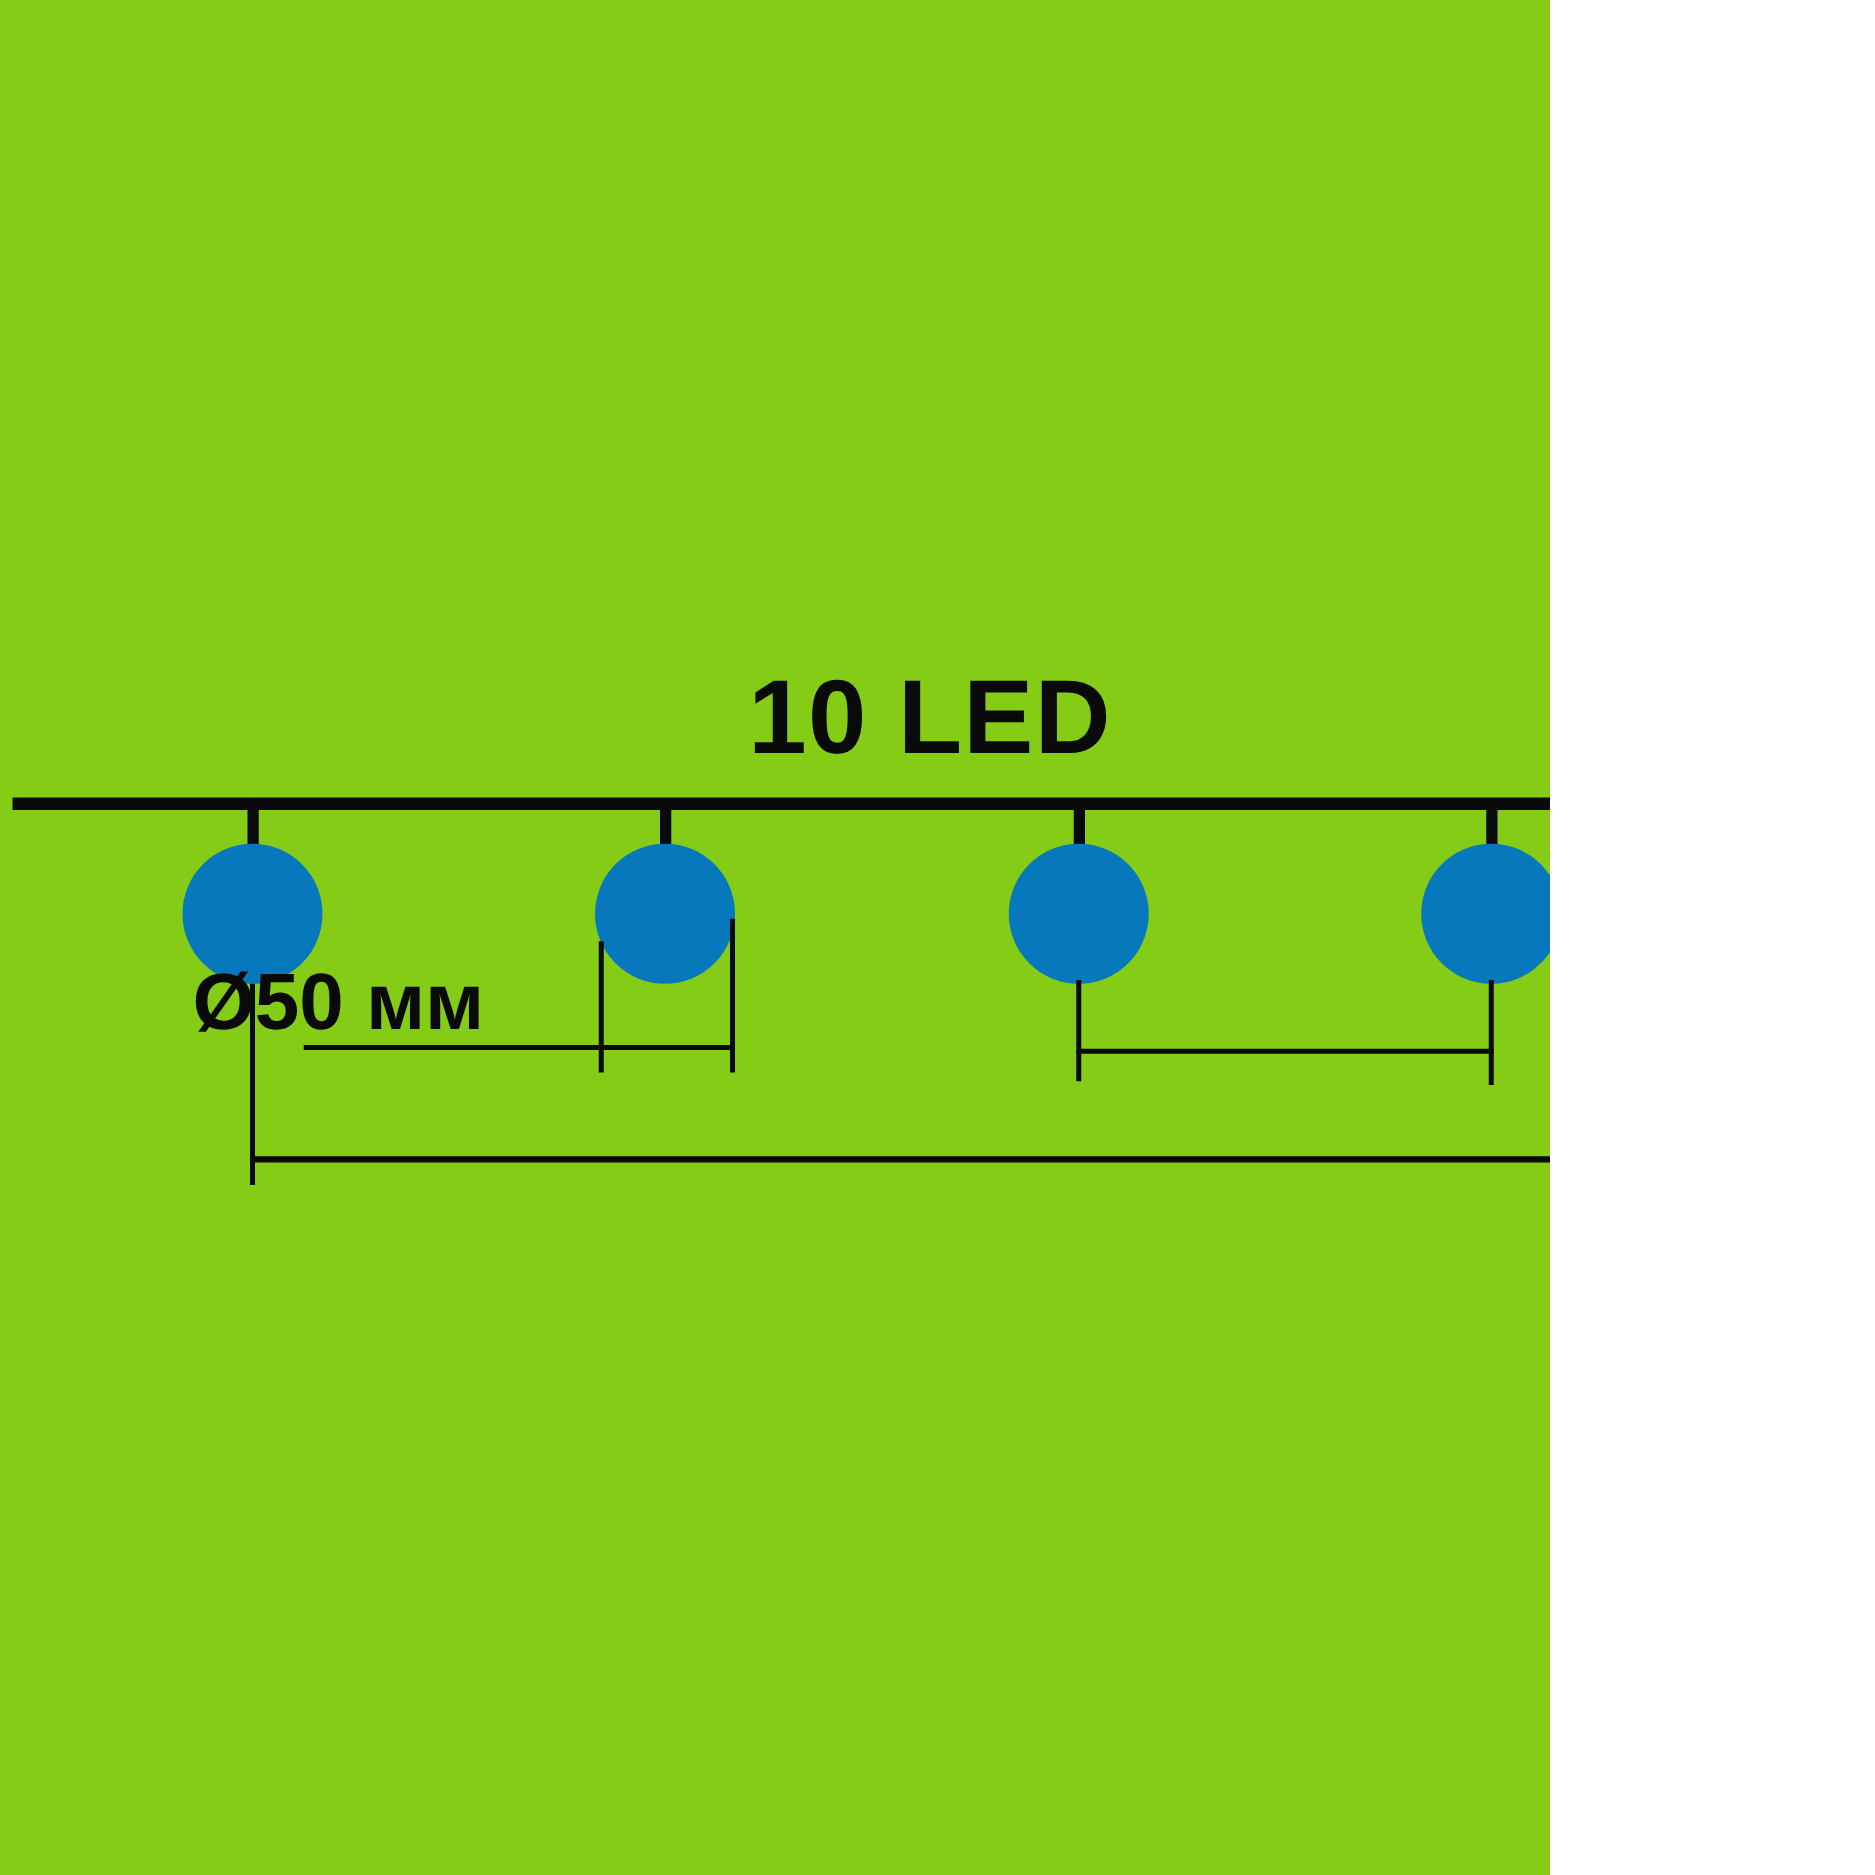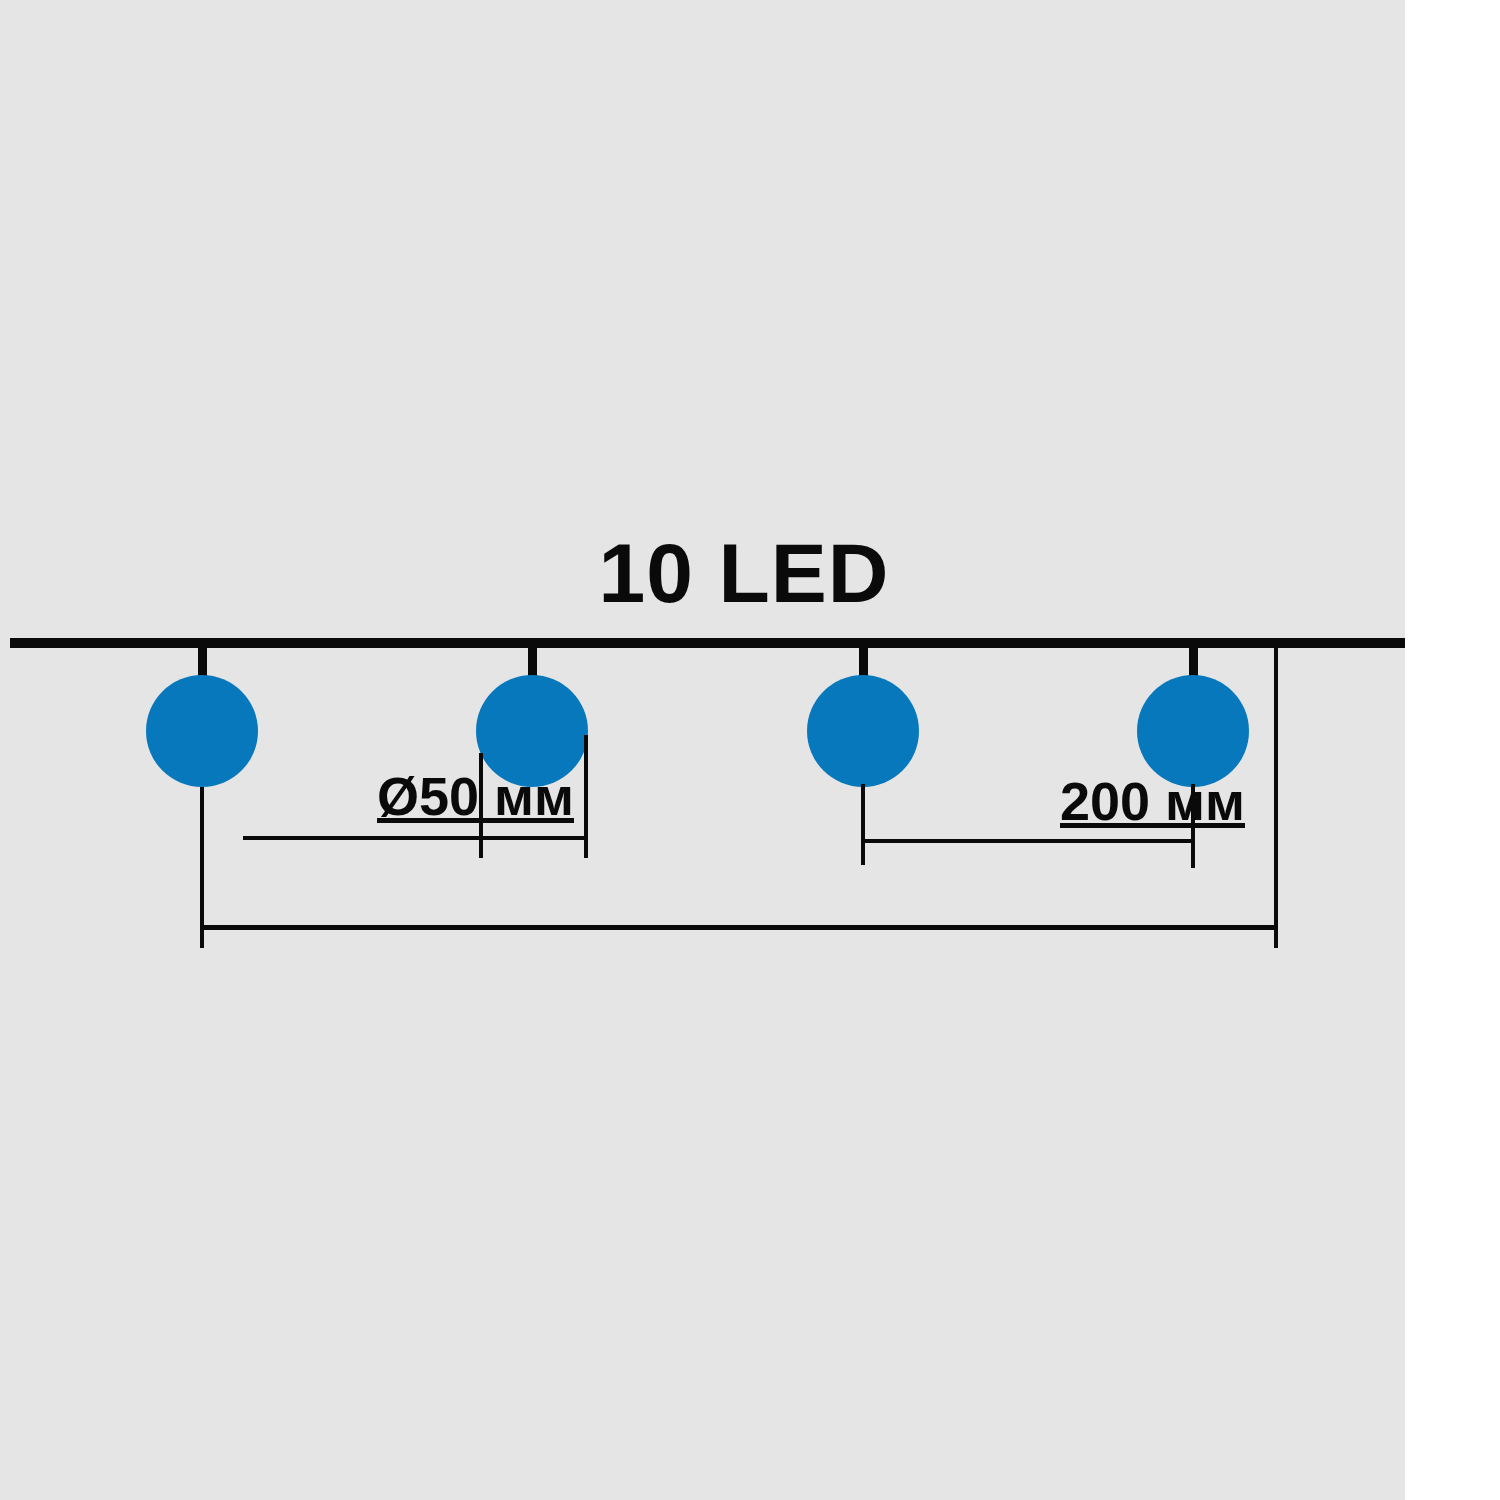--- a/index.html
+++ b/index.html
@@ -3,23 +3,23 @@
 <meta charset="utf-8">
 <style>
   html, body {
     margin: 0;
     padding: 0;
     background: #ffffff;
     font-family: "Liberation Sans", "DejaVu Sans", sans-serif;
   }
   .canvas {
     position: relative;
-    width: 1405px;
+    width: 1240px;
     height: 1500px;
-    background: #e5e5e5;
+    background: #84cc16;
     overflow: hidden;
   }
   .title {
     position: absolute;
     left: 444px;
     top: 531px;
     width: 600px;
     text-align: center;
     font-size: 84px;
     font-weight: 700;
@@ -56,27 +56,26 @@
     background: #0a0a0a;
   }
   .hline {
     position: absolute;
     height: 4px;
     background: #0a0a0a;
   }
   .dim-label {
     position: absolute;
     width: 420px;
-    text-align: right;
-    font-size: 54px;
+    text-align: left;
+    font-size: 64px;
     font-weight: 700;
     color: #0a0a0a;
     line-height: 1;
     white-space: nowrap;
-    text-decoration: underline;
   }
 </style>
 </head>
 <body>
 
 <div class="canvas">
 
   <div class="title">10 LED</div>
 
   <div class="wire"></div>
@@ -96,15 +95,14 @@
   <div class="vline" style="left:584px;top:735px;height:123px;"></div>
   <div class="vline" style="left:861px;top:784px;height:81px;"></div>
   <div class="vline" style="left:1191px;top:784px;height:84px;"></div>
   <div class="vline" style="left:1274px;top:646px;height:302px;"></div>
 
   <div class="hline" style="left:243px;top:836px;width:345px;"></div>
   <div class="hline" style="left:861px;top:839px;width:334px;"></div>
   <div class="hline" style="left:200px;top:925px;width:1078px;height:5px;"></div>
 
   <div class="dim-label" style="left:154px;top:769px;">Ø50 мм</div>
-  <div class="dim-label" style="left:825px;top:774px;">200 мм</div>
 
 </div>
 
 </body></html>

